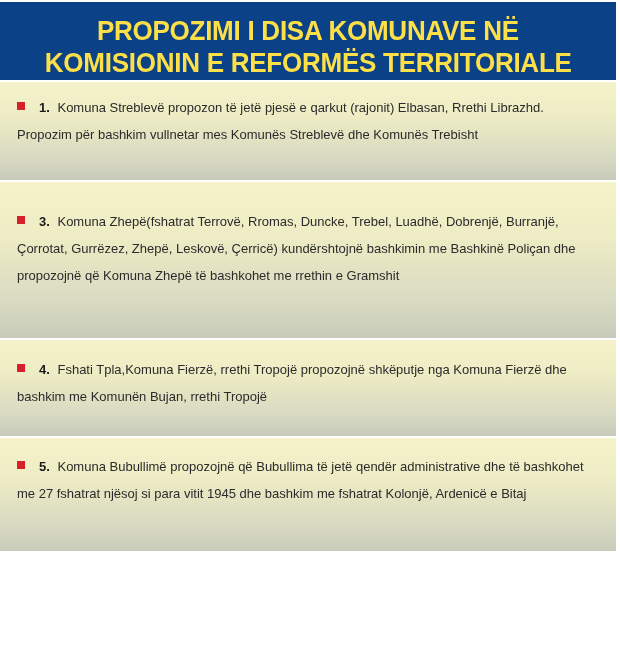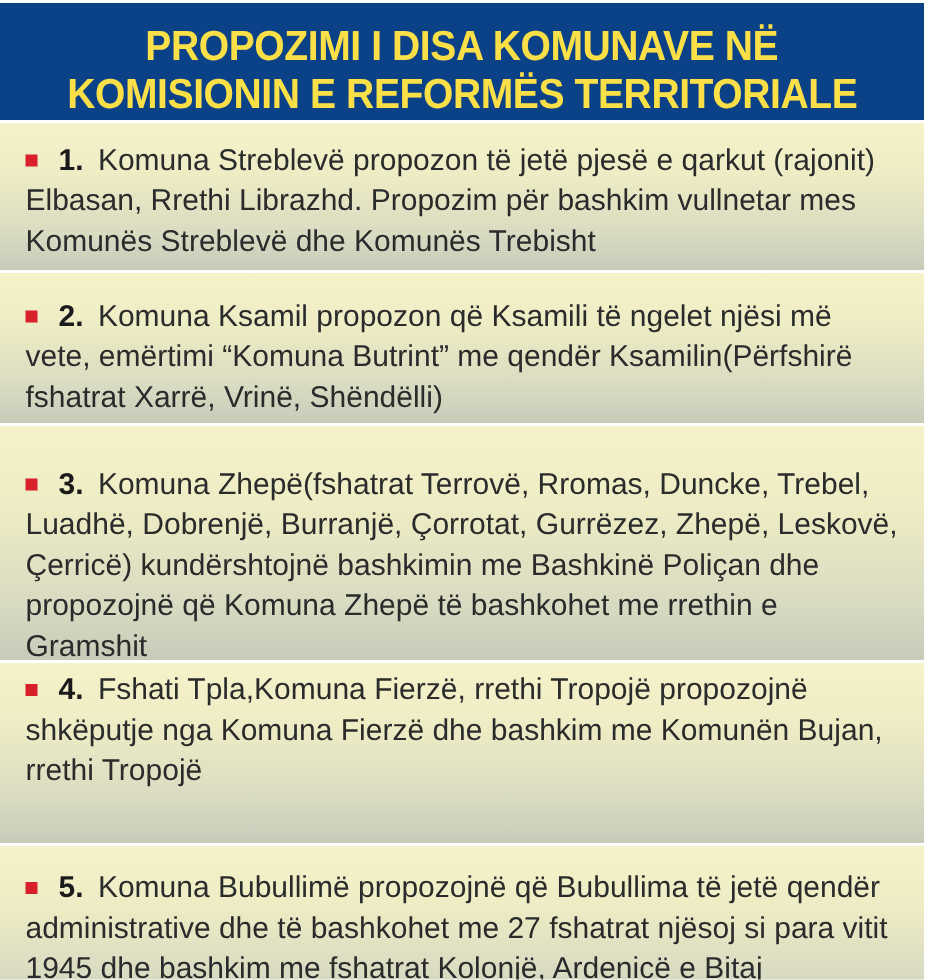--- a/index.html
+++ b/index.html
@@ -26,53 +26,50 @@
       letter-spacing: -0.3px;
       transform: scaleX(0.93);
       white-space: nowrap;
     }
     .item {
       background: linear-gradient(to bottom, #f6f3cb 0%, #eeecc4 35%, #d9dbc2 75%, #c8cbb9 100%);
       margin-top: 2px;
       box-sizing: border-box;
       padding: 12px 14px 12px 17px;
       color: #2b2b2b;
-      font-size: 20px;
+      font-size: 13px;
       line-height: 27px;
     }
     .item .bullet {
       display: inline-block;
       width: 8px; height: 8px;
       background: #d8202a;
       margin-right: 14px;
       vertical-align: 2px;
     }
     .item .num { font-weight: bold; color: #1a1a1a; margin-right: 4px; }
     .i1 { height: 98px; }
     .i2 { height: 100px; padding-top: 16px; }
     .i3 { height: 156px; padding-top: 26px; }
-    .i4 { height: 120px; padding-top: 5px; }
+    .i4 { height: 96px; padding-top: 16px; }
     .i5 { height: 113px; padding-top: 15px; }
   </style>
 </head>
 <body>
 
 <div class="wrap">
   <div class="header">
     <div class="line">PROPOZIMI I DISA KOMUNAVE NË</div>
     <div class="line">KOMISIONIN E REFORMËS TERRITORIALE</div>
   </div>
 
   <div class="item i1">
     <span class="bullet"></span><span class="num">1.</span> <span>Komuna Streblevë propozon të jetë pjesë e qarkut (rajonit) Elbasan, Rrethi Librazhd. Propozim për bashkim vullnetar mes Komunës Streblevë dhe Komunës Trebisht</span>
   </div>
 
-  <div class="item i2">
-    <span class="bullet"></span><span class="num">2.</span> <span>Komuna Ksamil propozon që Ksamili të ngelet njësi më vete, emërtimi “Komuna Butrint” me qendër Ksamilin(Përfshirë fshatrat Xarrë, Vrinë, Shëndëlli)</span>
-  </div>
 
   <div class="item i3">
     <span class="bullet"></span><span class="num">3.</span> <span>Komuna Zhepë(fshatrat Terrovë, Rromas, Duncke, Trebel, Luadhë, Dobrenjë, Burranjë, Çorrotat, Gurrëzez, Zhepë, Leskovë, Çerricë) kundërshtojnë bashkimin me Bashkinë Poliçan dhe propozojnë që Komuna Zhepë të bashkohet me rrethin e Gramshit</span>
   </div>
 
   <div class="item i4">
     <span class="bullet"></span><span class="num">4.</span> <span>Fshati Tpla,Komuna Fierzë, rrethi Tropojë propozojnë shkëputje nga Komuna Fierzë dhe bashkim me Komunën Bujan, rrethi Tropojë</span>
   </div>
 
   <div class="item i5">

